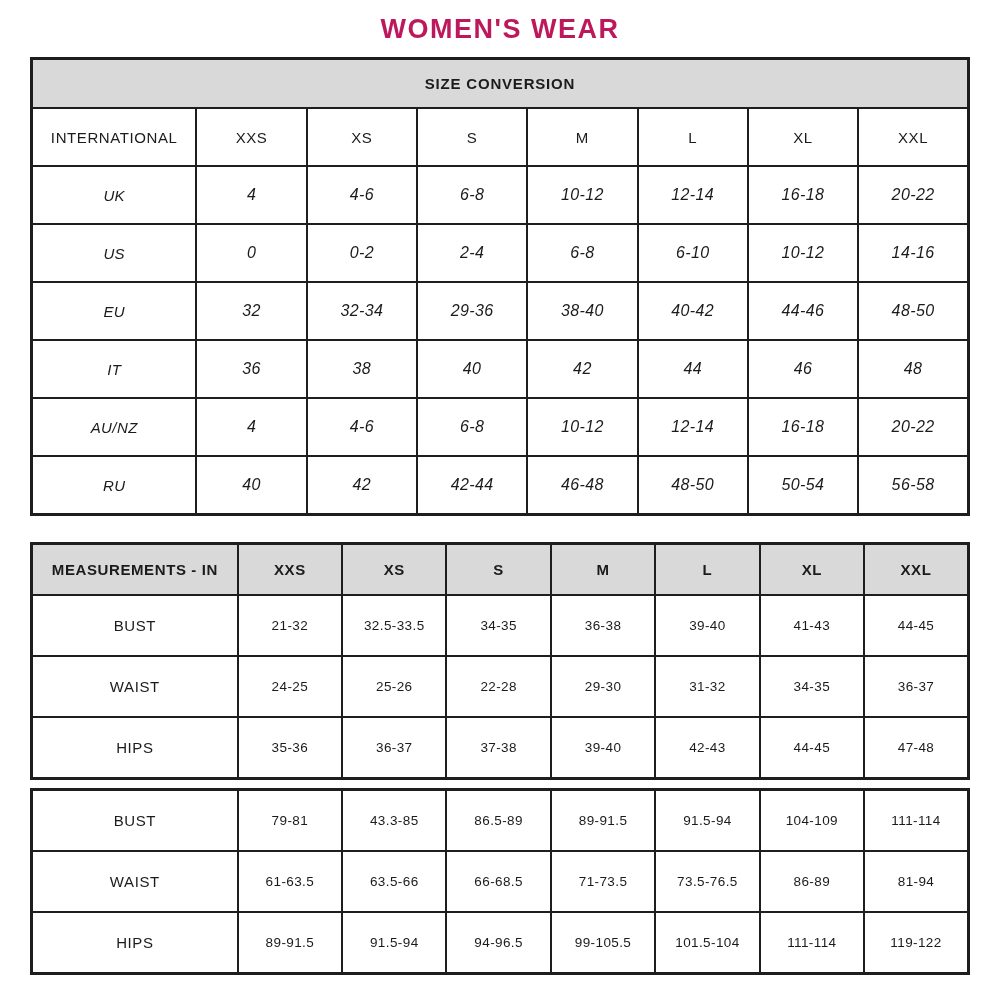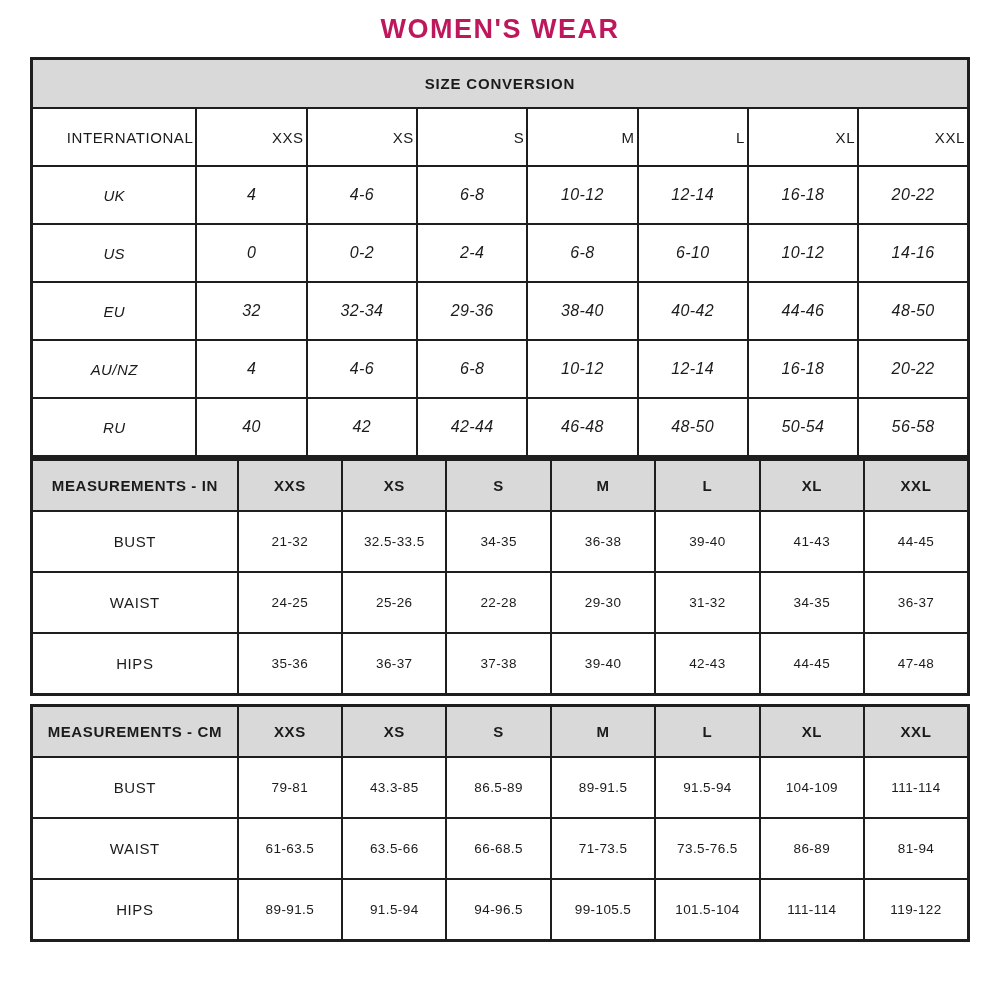--- a/index.html
+++ b/index.html
@@ -16,21 +16,21 @@
     font-weight: bold;
     letter-spacing: 1.5px;
     margin: 4px 0 12px 0;
     color: #be185d;
   }
   table {
     width: 100%;
     border-collapse: collapse;
     table-layout: fixed;
     border: 3px solid #1e1e1e;
-    margin-bottom: 0;
+    margin-bottom: 26px;
   }
   td {
     border: 2px solid #1e1e1e;
     text-align: center;
     vertical-align: middle;
     padding: 0 2px;
     overflow: hidden;
     letter-spacing: 0.4px;
   }
   .banner-cell {
@@ -40,21 +40,21 @@
     height: 47px;
     letter-spacing: 0.8px;
   }
   .head-cell {
     background: #d9d9d9;
     font-weight: bold;
     font-size: 15px;
     height: 49px;
     letter-spacing: 0.6px;
   }
-  .intl-row td { height: 56px; font-size: 15px; letter-spacing: 0.6px; text-align: right; }
+  .intl-row td { height: 56px; font-size: 15px; letter-spacing: 0.6px; }
   .sc-row td { height: 56px; font-size: 16px; font-style: italic; }
   .sc-row .row-label { font-size: 15px; }
   .m-row td { height: 59px; }
   .m-row .row-label { font-size: 15px; letter-spacing: 0.6px; }
   .m-row .val { font-size: 13.5px; }
   .mb12 { margin-bottom: 8px; }
 </style>
 </head>
 <body>
 
@@ -109,20 +109,30 @@
     </tr>
     <tr class="sc-row">
       <td class="row-label">EU</td>
       <td>32</td>
       <td>32-34</td>
       <td>29-36</td>
       <td>38-40</td>
       <td>40-42</td>
       <td>44-46</td>
       <td>48-50</td>
+    </tr>
+    <tr class="sc-row">
+      <td class="row-label">IT</td>
+      <td>36</td>
+      <td>38</td>
+      <td>40</td>
+      <td>42</td>
+      <td>44</td>
+      <td>46</td>
+      <td>48</td>
     </tr>
     <tr class="sc-row">
       <td class="row-label">AU/NZ</td>
       <td>4</td>
       <td>4-6</td>
       <td>6-8</td>
       <td>10-12</td>
       <td>12-14</td>
       <td>16-18</td>
       <td>20-22</td>
@@ -200,30 +210,20 @@
       <col style="width:22%">
       <col style="width:11.14%">
         <col style="width:11.14%">
         <col style="width:11.14%">
         <col style="width:11.14%">
         <col style="width:11.14%">
         <col style="width:11.14%">
         <col style="width:11.14%">
     </colgroup>
     <tbody>
-        <tr>
-      <td class="head-cell">MEASUREMENTS - CM</td>
-      <td class="head-cell">XXS</td>
-      <td class="head-cell">XS</td>
-      <td class="head-cell">S</td>
-      <td class="head-cell">M</td>
-      <td class="head-cell">L</td>
-      <td class="head-cell">XL</td>
-      <td class="head-cell">XXL</td>
-    </tr>
     <tr class="m-row">
       <td class="row-label">BUST</td>
       <td class="val">79-81</td>
       <td class="val">43.3-85</td>
       <td class="val">86.5-89</td>
       <td class="val">89-91.5</td>
       <td class="val">91.5-94</td>
       <td class="val">104-109</td>
       <td class="val">111-114</td>
     </tr>

